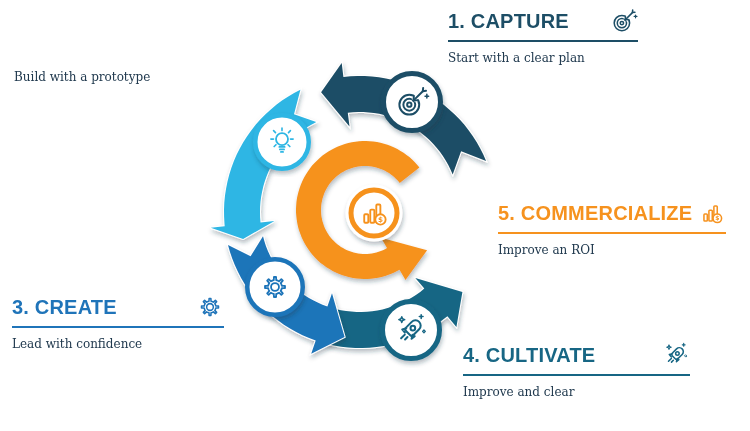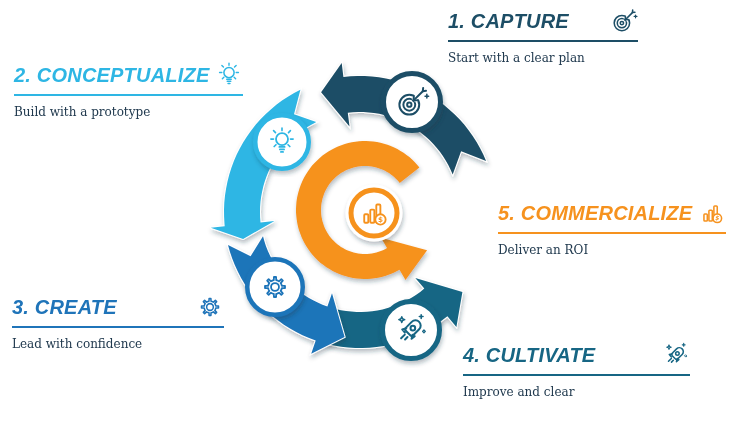--- a/index.html
+++ b/index.html
@@ -2,21 +2,21 @@
 <html><head>
 <meta charset="utf-8">
 <style>
   html,body{margin:0;padding:0;}
   body{width:750px;height:431px;overflow:hidden;background:#fff;}
   .stage{position:relative;width:750px;height:431px;background:#fff;font-family:"Liberation Sans",sans-serif;}
   #diagram{position:absolute;left:0;top:0;}
   .step{position:absolute;}
   .step-head{display:flex;justify-content:space-between;align-items:center;
     color:var(--c);font-weight:bold;font-size:20px;letter-spacing:.2px;
-    padding-bottom:5px;border-bottom:2px solid var(--c);line-height:1.1;font-style:italic;}
+    padding-bottom:5px;border-bottom:2px solid var(--c);line-height:1.1;}
   .step-icon{width:28px;height:28px;flex:0 0 auto;color:var(--c);}
   .step-desc{margin-top:9px;font-family:"DejaVu Serif",serif;font-size:12px;
     color:var(--text,#20394e);line-height:1.2;}
   .s1{left:448px;top:7px;width:190px;}
   .s2{left:14px;top:61px;width:229px;}
   .s3{left:12px;top:293px;width:212px;}
   .s4{left:463px;top:341px;width:227px;}
   .s5{left:498px;top:179px;width:228px;margin-top:20px;}
 </style>
 </head>
@@ -118,26 +118,20 @@
     <div class="step-head">
       <span>1. CAPTURE</span>
       <svg class="step-icon" viewBox="0 0 40 40">
           <use href="#sym-target-icon" xlink:href="#sym-target-icon"></use>
         </svg>
     </div>
     <div class="step-desc">Start with a clear plan</div>
   </div>
 
   <div class="step s2" style="--c: #2eb6e4;">
-    <div class="step-head">
-      <span>2. CONCEPTUALIZE</span>
-      <svg class="step-icon" viewBox="0 0 40 40">
-          <use href="#sym-lightbulb-icon" xlink:href="#sym-lightbulb-icon"></use>
-        </svg>
-    </div>
     <div class="step-desc">Build with a prototype</div>
   </div>
 
   <div class="step s3" style="--c: #1f74b9;">
     <div class="step-head">
       <span>3. CREATE</span>
       <svg class="step-icon" viewBox="0 0 40 40">
           <use href="#sym-gear-icon" xlink:href="#sym-gear-icon"></use>
         </svg>
     </div>
@@ -154,16 +148,16 @@
     <div class="step-desc">Improve and clear</div>
   </div>
 
   <div class="step s5" style="--c: #f6921e;">
     <div class="step-head">
       <span>5. COMMERCIALIZE</span>
       <svg class="step-icon" viewBox="0 0 40 40">
           <use href="#sym-chart-coin-icon" xlink:href="#sym-chart-coin-icon"></use>
         </svg>
     </div>
-    <div class="step-desc">Deliver an ROI</div>
+    <div class="step-desc">Improve an ROI</div>
   </div>
 
 </div>
 
 </body></html>

